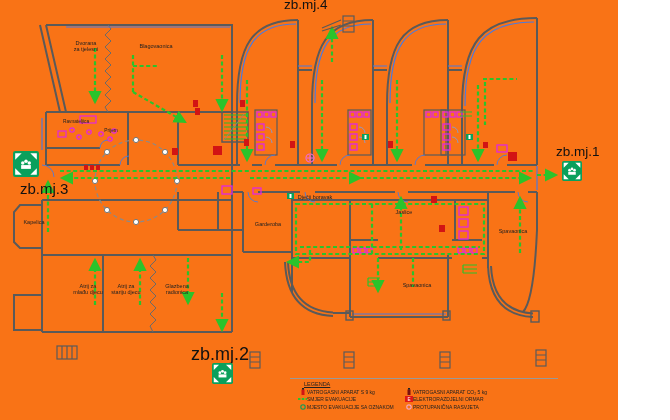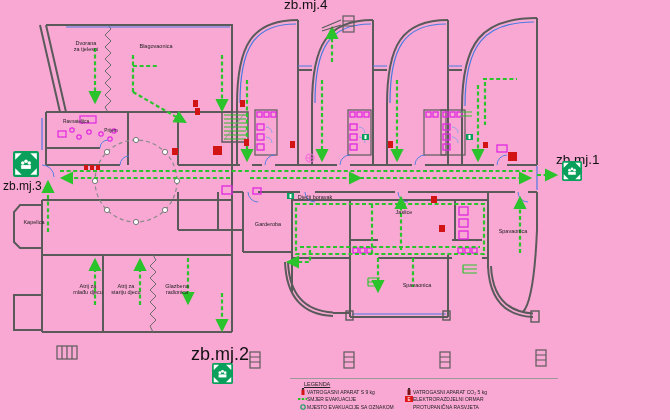--- a/index.html
+++ b/index.html
@@ -1,16 +1,16 @@
 <!DOCTYPE html>
 <html><head>
 <meta charset="utf-8">
 <style>
   html,body{margin:0;padding:0;background:#fff;}
-  .canvas{position:relative;width:670px;height:420px;background:#f9a8d4;overflow:hidden;
+  .canvas{position:relative;width:618px;height:420px;background:#f97316;overflow:hidden;
           font-family:"Liberation Sans", sans-serif;}
   .canvas svg.plan{position:absolute;left:0;top:0;}
   .lbl{position:absolute;color:#1a1a1a;line-height:1.15;}
   .zb{font-size:13.5px;color:#111;}
   .room{font-size:5.5px;color:#222;white-space:pre-line;text-align:center;transform:translateX(-50%);}
   .ap-icon{position:absolute;}
   .legend{position:absolute;left:296px;top:379px;width:262px;font-size:5px;color:#222;}
   .legend .rule{position:absolute;left:-6px;top:-1px;width:268px;border-top:1px solid #999;}
   .legend .title{margin:2px 0 1px 8px;text-decoration:underline;font-size:5.5px;}
   .legend .cols{display:flex;}
@@ -280,22 +280,22 @@
         <path d="M440,357 H450 M440,362 H450"></path>
       <rect x="536" y="350" width="10" height="16"></rect>
         <path d="M536,355 H546 M536,360 H546"></path>
       <rect x="343" y="16" width="11" height="16"></rect>
         <path d="M343,21 H354 M343,26 H354"></path>
       <path d="M322,28 L341,20 M322,31 L341,25"></path>
     </g>
   </svg>
 
   <div class="lbl zb" style="left:284px;top:-3px;">zb.mj.4</div>
-  <div class="lbl zb" style="left:556px;top:152px;">zb.mj.1</div>
-  <div class="lbl zb" style="left:3px;top:180px;font-size:12px;">zb.mj.3</div>
+  <div class="lbl zb" style="left:556px;top:144px;">zb.mj.1</div>
+  <div class="lbl zb" style="left:20px;top:180px;font-size:15px;">zb.mj.3</div>
   <div class="lbl zb" style="left:191px;top:344px;font-size:18px;">zb.mj.2</div>
 
   <svg class="ap-icon" style="left:562px;top:161px;" width="20" height="20" viewBox="0 0 24 24">
     <rect x="0" y="0" width="24" height="24" rx="2" fill="#0aa05c"></rect>
     <g fill="#fff">
       <path d="M2,2 h6 l-6,6 Z"></path>
         <path d="M22,2 v6 l-6,-6 Z"></path>
         <path d="M2,22 v-6 l6,6 Z"></path>
         <path d="M22,22 h-6 l6,-6 Z"></path>
       <circle cx="9" cy="11" r="1.6"></circle>

